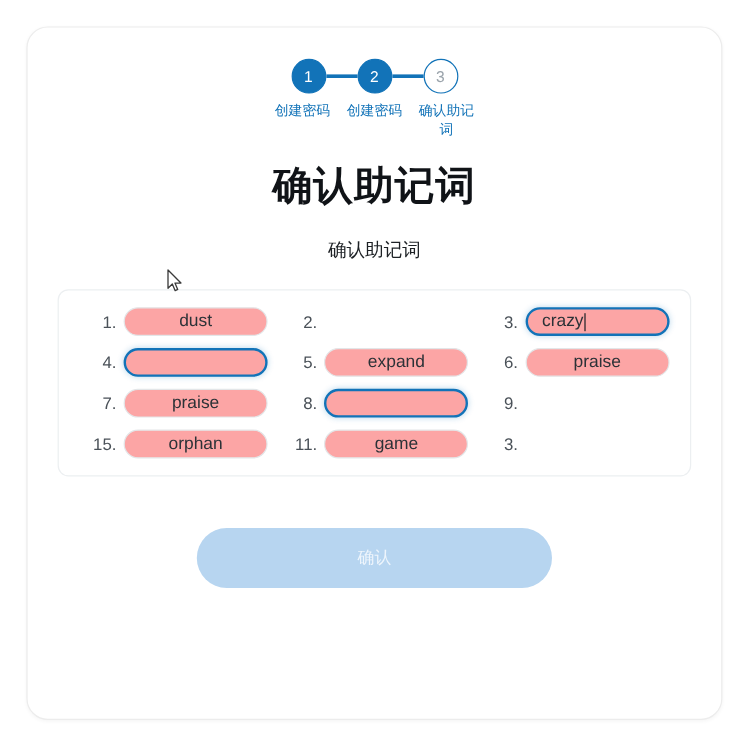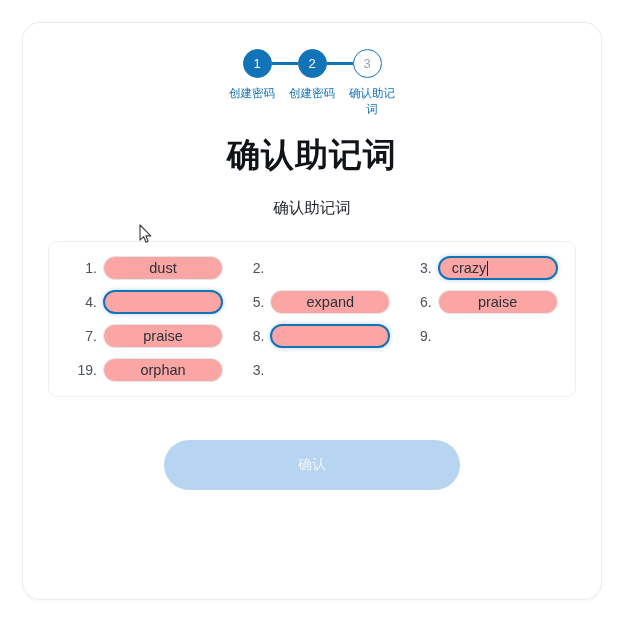--- a/index.html
+++ b/index.html
@@ -263,23 +263,29 @@
         <div class="word-cell">
           <span class="word-index">8.</span>
           <div class="word-box blank">
             <span></span>
           </div>
         </div>
         <div class="word-cell">
           <span class="word-index">9.</span>
         </div>
         <div class="word-cell">
-          <span class="word-index">19.</span>
+          <span class="word-index">15.</span>
           <div class="word-box ">
             <span>orphan</span>
+          </div>
+        </div>
+        <div class="word-cell">
+          <span class="word-index">11.</span>
+          <div class="word-box ">
+            <span>game</span>
           </div>
         </div>
         <div class="word-cell">
           <span class="word-index">3.</span>
         </div>
       </div>
   </div>
 
   <div class="confirm-wrap">
     <button class="confirm-button">确认</button>

